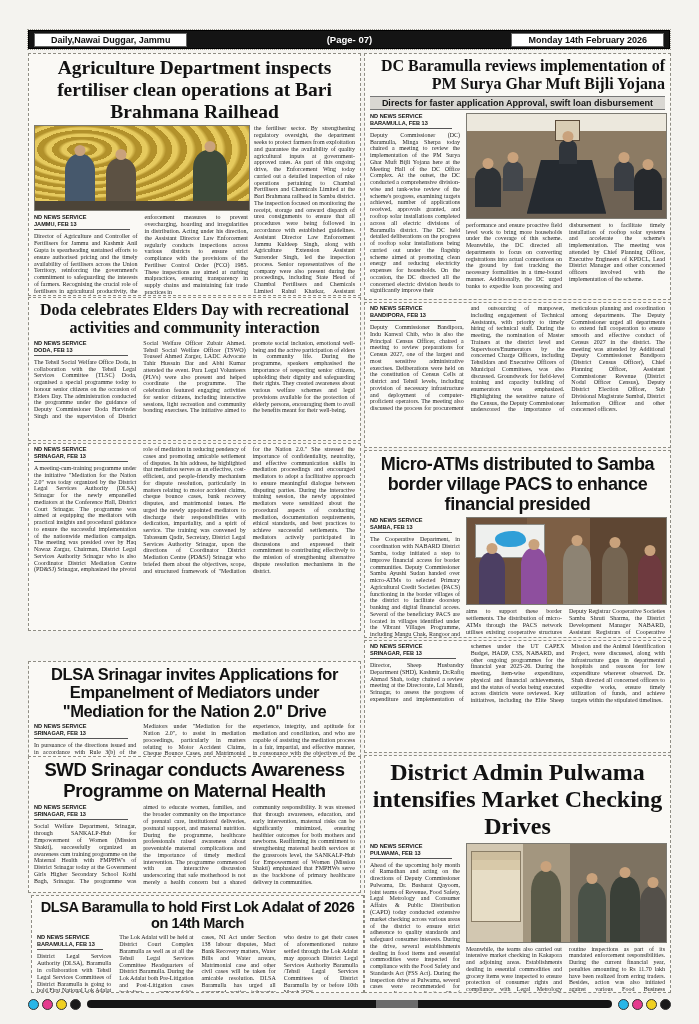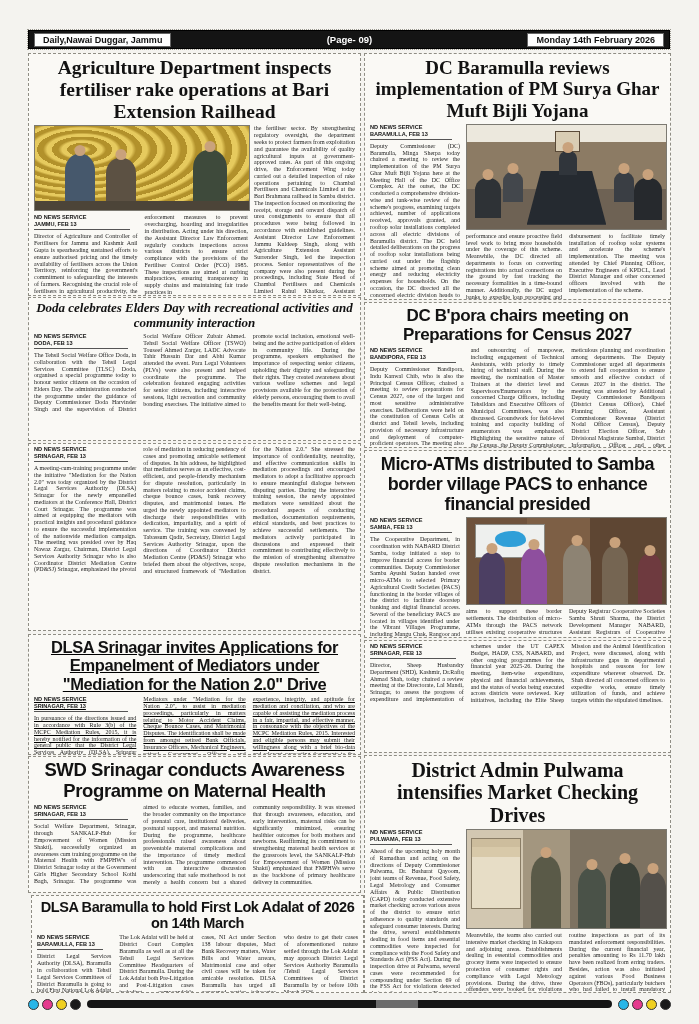--- a/index.html
+++ b/index.html
@@ -5,21 +5,21 @@
   html,body { margin:0; padding:0; }
   body { width:699px; height:1024px; background:#ffffff; position:relative;
          font-family:"Liberation Serif", serif; }
   .paper { position:absolute; left:0; top:0; width:699px; height:1024px; background:#f4f3ef; }
 
   
   .hdrbar { position:absolute; left:28px; top:30px; width:642px; height:19px; background:#141414;
             display:flex; align-items:center; justify-content:space-between; padding:0 5px; box-sizing:border-box;
             border:1px solid #000; outline:1px dotted #9a988f; }
   .hdrbox { background:#ffffff; border:1px solid #666; font:bold 9px "Liberation Sans", sans-serif;
-            padding:1px 8px; color:#111; white-space:nowrap; }
+            padding:1px 16px; color:#111; white-space:nowrap; }
   .hdrpage { color:#ffffff; font:bold 9.5px "Liberation Sans", sans-serif; }
 
   
   .article { position:absolute; background:#faf9f5; border:1px dashed #8f8d84; padding:2px 5px;
              box-sizing:border-box; overflow:hidden; }
   .hl { margin:1px 0 3px 0; text-align:center; font-weight:bold; color:#121212; line-height:1.12; }
   .hl.serif { font-family:"Liberation Serif", serif; }
   .hl.sans  { font-family:"Liberation Sans", sans-serif; letter-spacing:-0.4px; }
   .subhead { background:#d9d7d2; border-top:1px solid #777; border-bottom:1px solid #777; text-align:center;
              font:bold 9px "Liberation Sans", sans-serif; color:#161616; padding:1px 0; margin-bottom:3px; }
@@ -63,26 +63,26 @@
   .bar { flex:1 1 auto; height:8px; background:linear-gradient(90deg,#151515 0 55%, #6b6b6b 55% 63%, #151515 63% 100%);
          border-radius:4px; margin:0 3px; }
 </style>
 </head>
 <body>
 
 <div class="paper">
 
   <div class="hdrbar">
     <span class="hdrbox">Daily,Nawai Duggar, Jammu</span>
-    <span class="hdrpage">(Page- 09)</span>
+    <span class="hdrpage">(Page- 07)</span>
     <span class="hdrbox">Monday 14th February 2026</span>
   </div>
 
   <section class="article" style="left:28px; top:53px; width:333px; height:243px;">
-    <h2 class="hl serif" style="font-size:19.5px;">Agriculture Department inspects fertiliser rake operations at Bari Extension Railhead</h2>
+    <h2 class="hl serif" style="font-size:19.5px;">Agriculture Department inspects fertiliser clean operations at Bari Brahmana Railhead</h2>
     <div class="row">
       <div style="width:214px; flex:0 0 auto;">
         <div class="photo photo-fert" style="width:214px; height:84px;">
           <div class="pp" style="left:14%; width:30px; height:56px; background:#46586c;"></div>
           <div class="pp" style="left:33%; width:30px; height:52px; background:#5c5143;"></div>
           <div class="pp" style="left:74%; width:34px; height:60px; background:#3e4a3b;"></div>
           <div class="floor"></div>
         </div>
         <div class="cols2" style="height:90px;">
           <div class="dateline">
@@ -92,21 +92,22 @@
           <p class="txt">Director of Agriculture and Controller of Fertilisers for Jammu and Kashmir Anil Gupta is spearheading sustained efforts to ensure authorised pricing and the timely availability of fertilisers across the Union Territory, reinforcing the government's commitment to safeguarding the interests of farmers. Recognising the crucial role of fertilisers in agricultural productivity, the department has intensified monitoring and enforcement measures to prevent overcharging, hoarding and irregularities in distribution. Acting under his direction, the Assistant Director Law Enforcement regularly conducts inspections across various districts to ensure strict compliance with the provisions of the Fertiliser Control Order (FCO) 1985. These inspections are aimed at curbing malpractices, ensuring transparency in supply chains and maintaining fair trade practices in</p>
         </div>
       </div>
       <div style="flex:1 1 auto;">
         <p class="txt" style="height:177px; overflow:hidden;">the fertiliser sector. By strengthening regulatory oversight, the department seeks to protect farmers from exploitation and guarantee the availability of quality agricultural inputs at government-approved rates. As part of this ongoing drive, the Enforcement Wing today carried out a detailed inspection of rake operations pertaining to Chambal Fertilisers and Chemicals Limited at the Bari Brahmana railhead in Samba district. The inspection focused on monitoring the receipt, storage and onward dispatch of urea consignments to ensure that all procedures were being followed in accordance with established guidelines. Assistant Director Law Enforcement Jammu Kuldeep Singh, along with Agriculture Extension Assistant Surrender Singh, led the inspection process. Senior representatives of the company were also present during the proceedings, including State Head of Chambal Fertilisers and Chemicals Limited Rahul Khatkar, Assistant Manager Jammu Ravi Raushan and H&amp;T BMMN Rajender Gupta.</p>
       </div>
     </div>
   </section>
 
   <section class="article" style="left:364px; top:53px; width:307px; height:247px;">
-    <h2 class="hl serif" style="font-size:19px;">DC Baramulla reviews implementation of PM Surya Ghar Muft Bijli Yojana</h2>
+    <h2 class="hl serif" style="font-size:16px;text-align:right;">DC Baramulla reviews implementation of PM Surya Ghar Muft Bijli Yojana</h2>
+    <div class="subhead">Directs for faster application Approval, swift loan disbursement</div>
     <div class="row">
       <div style="width:90px; flex:0 0 auto;">
         <div class="dateline">
           <div>ND NEWS SERVICE</div>
           <div class="d2">BARAMULLA, FEB 13</div>
         </div>
         <p class="txt" style="height:162px; overflow:hidden;">Deputy Commissioner (DC) Baramulla, Minga Sherpa today chaired a meeting to review the implementation of the PM Surya Ghar Muft Bijli Yojana here at the Meeting Hall of the DC Office Complex. At the outset, the DC conducted a comprehensive division-wise and tank-wise review of the scheme's progress, examining targets achieved, number of applications received, approvals granted, and rooftop solar installations completed across all electric divisions of Baramulla district. The DC held detailed deliberations on the progress of rooftop solar installations being carried out under the flagship scheme aimed at promoting clean energy and reducing electricity expenses for households. On the occasion, the DC directed all the concerned electric division heads to significantly improve their</p>
       </div>
       <div style="flex:1 1 auto;">
         <div class="photo photo-meet" style="width:100%; height:104px;">
@@ -119,32 +120,31 @@
           <div class="pp" style="right:2%; bottom:8%; width:28px; height:42px; background:#26292d;"></div>
         </div>
         <div class="cols2" style="height:70px;">
           <p class="txt">performance and ensure proactive field level work to bring more households under the coverage of this scheme. Meanwhile, the DC directed all departments to focus on converting registrations into actual connections on the ground by fast tracking the necessary formalities in a time-bound manner. Additionally, the DC urged banks to expedite loan processing and disbursement to facilitate timely installation of rooftop solar systems and accelerate the scheme's implementation. The meeting was attended by Chief Planning Officer, Executive Engineers of KPDCL, Lead District Manager and other concerned officers involved with the implementation of the scheme.</p>
         </div>
       </div>
     </div>
   </section>
 
   <section class="article" style="left:28px; top:297px; width:333px; height:144px;">
-    <h2 class="hl serif" style="font-size:13px;font-style:italic;">Doda celebrates Elders Day with recreational activities and community interaction</h2>
+    <h2 class="hl serif" style="font-size:16px;">Doda celebrates Elders Day with recreational activities and community interaction</h2>
     <div class="cols3" style="height:92px;">
       <div class="dateline">
         <div>ND NEWS SERVICE</div>
         <div class="d2">DODA, FEB 13</div>
       </div>
       <p class="txt">The Tehsil Social Welfare Office Doda, in collaboration with the Tehsil Legal Services Committee (TLSC) Doda, organised a special programme today to honour senior citizens on the occasion of Elders Day. The administration conducted the programme under the guidance of Deputy Commissioner Doda Harvinder Singh and the supervision of District Social Welfare Officer Zubair Ahmed. Tehsil Social Welfare Officer (TSWO) Touseef Ahmed Zarger, LADC Advocate Tahir Hussain Dar and Abhi Kumar attended the event. Para Legal Volunteers (PLVs) were also present and helped coordinate the programme. The celebration featured engaging activities for senior citizens, including interactive sessions, light recreation and community bonding exercises. The initiative aimed to promote social inclusion, emotional well-being and the active participation of elders in community life. During the programme, speakers emphasised the importance of respecting senior citizens, upholding their dignity and safeguarding their rights. They created awareness about various welfare schemes and legal provisions available for the protection of elderly persons, encouraging them to avail the benefits meant for their well-being.</p>
     </div>
   </section>
 
   <section class="article" style="left:364px; top:302px; width:307px; height:146px;">
-    <h2 class="hl sans" style="font-size:17px;">DC B'pora chairs meeting on Preparations for Census 2027</h2>
     <div class="cols3" style="height:110px;">
       <div class="dateline">
         <div>ND NEWS SERVICE</div>
         <div class="d2">BANDIPORA, FEB 13</div>
       </div>
       <p class="txt">Deputy Commissioner Bandipora, Indu Kanwal Chib, who is also the Principal Census Officer, chaired a meeting to review preparations for Census 2027, one of the largest and most sensitive administrative exercises. Deliberations were held on the constitution of Census Cells at district and Tehsil levels, including provision of necessary infrastructure and deployment of computer-proficient operators. The meeting also discussed the process for procurement and outsourcing of manpower, including engagement of Technical Assistants, with priority to timely hiring of technical staff. During the meeting, the nomination of Master Trainers at the district level and Supervisors/Enumerators by the concerned Charge Officers, including Tehsildars and Executive Officers of Municipal Committees, was also discussed. Groundwork for field-level training and capacity building of enumerators was emphasized. Highlighting the sensitive nature of the Census, the Deputy Commissioner underscored the importance of meticulous planning and coordination among departments. The Deputy Commissioner urged all departments to extend full cooperation to ensure smooth and effective conduct of Census 2027 in the district. The meeting was attended by Additional Deputy Commissioner Bandipora (District Census Officer), Chief Planning Officer, Assistant Commissioner Revenue (District Nodal Officer Census), Deputy District Election Officer, Sub Divisional Magistrate Sumbal, District Information Officer and other concerned officers.</p>
     </div>
   </section>
 
   <section class="article" style="left:28px; top:443px; width:333px; height:188px;">
@@ -178,21 +178,21 @@
           <div class="pp" style="left:68%; width:26px; height:58px; background:#756552;"></div>
           <div class="pp" style="right:2%; width:24px; height:50px; background:#6e3a3f;"></div>
         </div>
         <div class="cols2" style="height:52px;">
           <p class="txt">aims to support these border settlements. The distribution of micro-ATMs through the PACS network utilises existing cooperative structures to deliver banking services to rural communities, reducing the need for residents to travel long distances. Deputy Registrar Cooperative Societies Samba Shruti Sharma, the District Development Manager NABARD, Assistant Registrars of Cooperative Societies Vijaypur and Ghagwal and representatives of the beneficiary PACS attended the programme.</p>
         </div>
       </div>
     </div>
   </section>
 
-  <section class="article" style="left:28px; top:634px; width:333px; height:121px;text-decoration:underline;">
+  <section class="article" style="left:28px; top:661px; width:333px; height:121px;">
     <h2 class="hl sans" style="font-size:16.5px;">DLSA Srinagar invites Applications for Empanelment of Mediators under "Mediation for the Nation 2.0" Drive</h2>
     <div class="cols3" style="height:74px;">
       <div class="dateline">
         <div>ND NEWS SERVICE</div>
         <div class="d2">SRINAGAR, FEB 13</div>
       </div>
       <p class="txt">In pursuance of the directions issued and in accordance with Rule 3(b) of the MCPC Mediation Rules, 2015, it is hereby notified for the information of the general public that the District Legal Services Authority (DLSA), Srinagar intends to identify suitable persons for being considered for empanelment as Mediators under "Mediation for the Nation 2.0", to assist in mediation proceedings, particularly in matters relating to Motor Accident Claims, Cheque Bounce Cases, and Matrimonial Disputes. The identification shall be made from amongst retired Bank Officials, Insurance Officers, Mechanical Engineers, retired Government Officers, and Counsellors, who possess the requisite experience, integrity, and aptitude for mediation and conciliation, and who are capable of assisting the mediation process in a fair, impartial, and effective manner, in consonance with the objectives of the MCPC Mediation Rules, 2015. Interested and eligible persons may submit their willingness along with a brief bio-data and relevant supporting documents to the office of the District Legal Services Authority Srinagar, at the ADR Centre, District Court Srinagar.</p>
     </div>
   </section>
 
@@ -211,21 +211,21 @@
     <div class="cols3" style="height:84px;">
       <div class="dateline">
         <div>ND NEWS SERVICE</div>
         <div class="d2">SRINAGAR, FEB 13</div>
       </div>
       <p class="txt">Social Welfare Department, Srinagar, through SANKALP-Hub for Empowerment of Women (Mission Shakti), successfully organized an awareness cum training programme on the Maternal Health with FMPHW's of District Srinagar today at the Government Girls Higher Secondary School Kothi Bagh, Srinagar. The programme was aimed to educate women, families, and the broader community on the importance of prenatal care, institutional deliveries, postnatal support, and maternal nutrition. During the programme, healthcare professionals raised awareness about preventable maternal complications and the importance of timely medical intervention. The programme commenced with an interactive discussion underscoring that safe motherhood is not merely a health concern but a shared community responsibility. It was stressed that through awareness, education, and early intervention, maternal risks can be significantly minimized, ensuring healthier outcomes for both mothers and newborns. Reaffirming its commitment to strengthening maternal health services at the grassroots level, the SANKALP-Hub for Empowerment of Women (Mission Shakti) emphasized that FMPHWs serve as the backbone of primary healthcare delivery in communities.</p>
     </div>
   </section>
 
   <section class="article" style="left:364px; top:755px; width:307px; height:238px;">
-    <h2 class="hl serif" style="font-size:20px;">District Admin Pulwama intensifies Market Checking Drives</h2>
+    <h2 class="hl serif" style="font-size:24px;">District Admin Pulwama intensifies Market Checking Drives</h2>
     <div class="row">
       <div style="width:90px; flex:0 0 auto;">
         <div class="dateline">
           <div>ND NEWS SERVICE</div>
           <div class="d2">PULWAMA, FEB 13</div>
         </div>
         <p class="txt" style="height:172px; overflow:hidden;">Ahead of the upcoming holy month of Ramadhan and acting on the directions of Deputy Commissioner Pulwama, Dr. Basharat Qayoom, joint teams of Revenue, Food Safety, Legal Metrology and Consumer Affairs &amp; Public Distribution (CAPD) today conducted extensive market checking across various areas of the district to ensure strict adherence to quality standards and safeguard consumer interests. During the drive, several establishments dealing in food items and essential commodities were inspected for compliance with the Food Safety and Standards Act (FSS Act). During the inspection drive at Pulwama, several cases were recommended for compounding under Section 69 of the FSS Act for violations detected during the inspections. The teams stressed the importance of maintaining hygiene, proper labeling, quality standards and fair pricing practices.</p>
       </div>
       <div style="flex:1 1 auto;">
         <div class="photo photo-market" style="width:100%; height:98px;">

